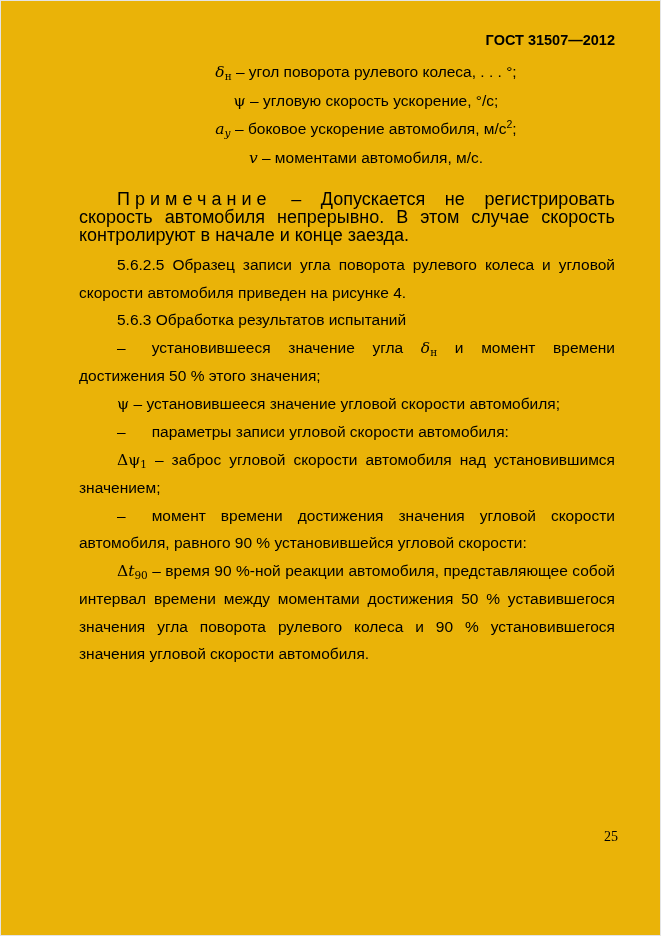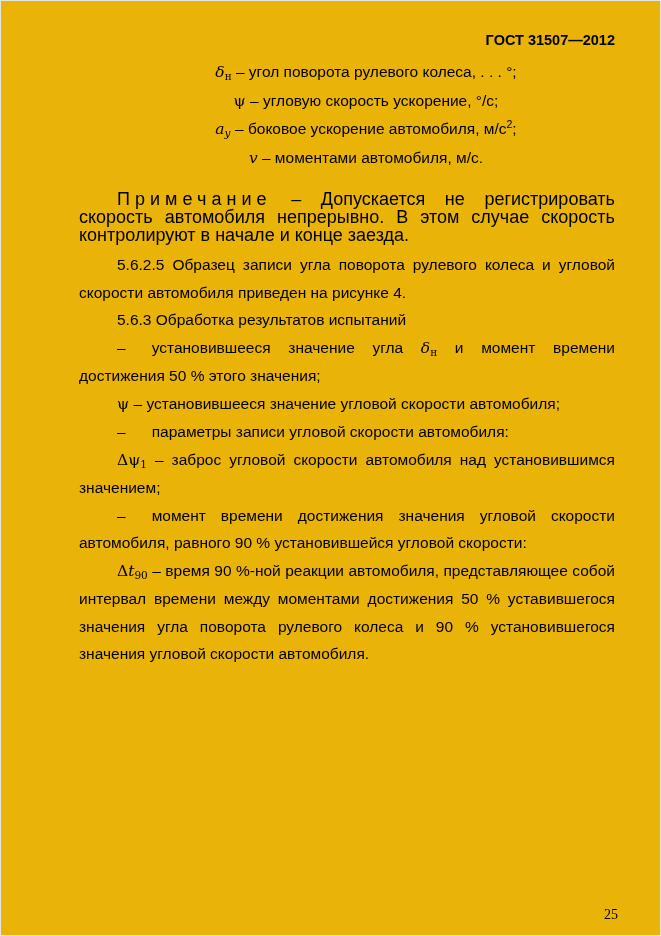--- a/index.html
+++ b/index.html
@@ -44,21 +44,21 @@
     vertical-align: -3px;
   }
   sup {
     font-size: 10.5px;
     line-height: 0;
     vertical-align: 6px;
   }
   .gap { display: inline-block; width: 26px; }
   .page-number {
     position: absolute;
-    top: 905px;
+    top: 827px;
     right: 42px;
     font-family: "Liberation Serif", serif;
     font-size: 14px;
     line-height: 18px;
   }
 </style>
 </head>
 <body>
 
 <div class="page">

